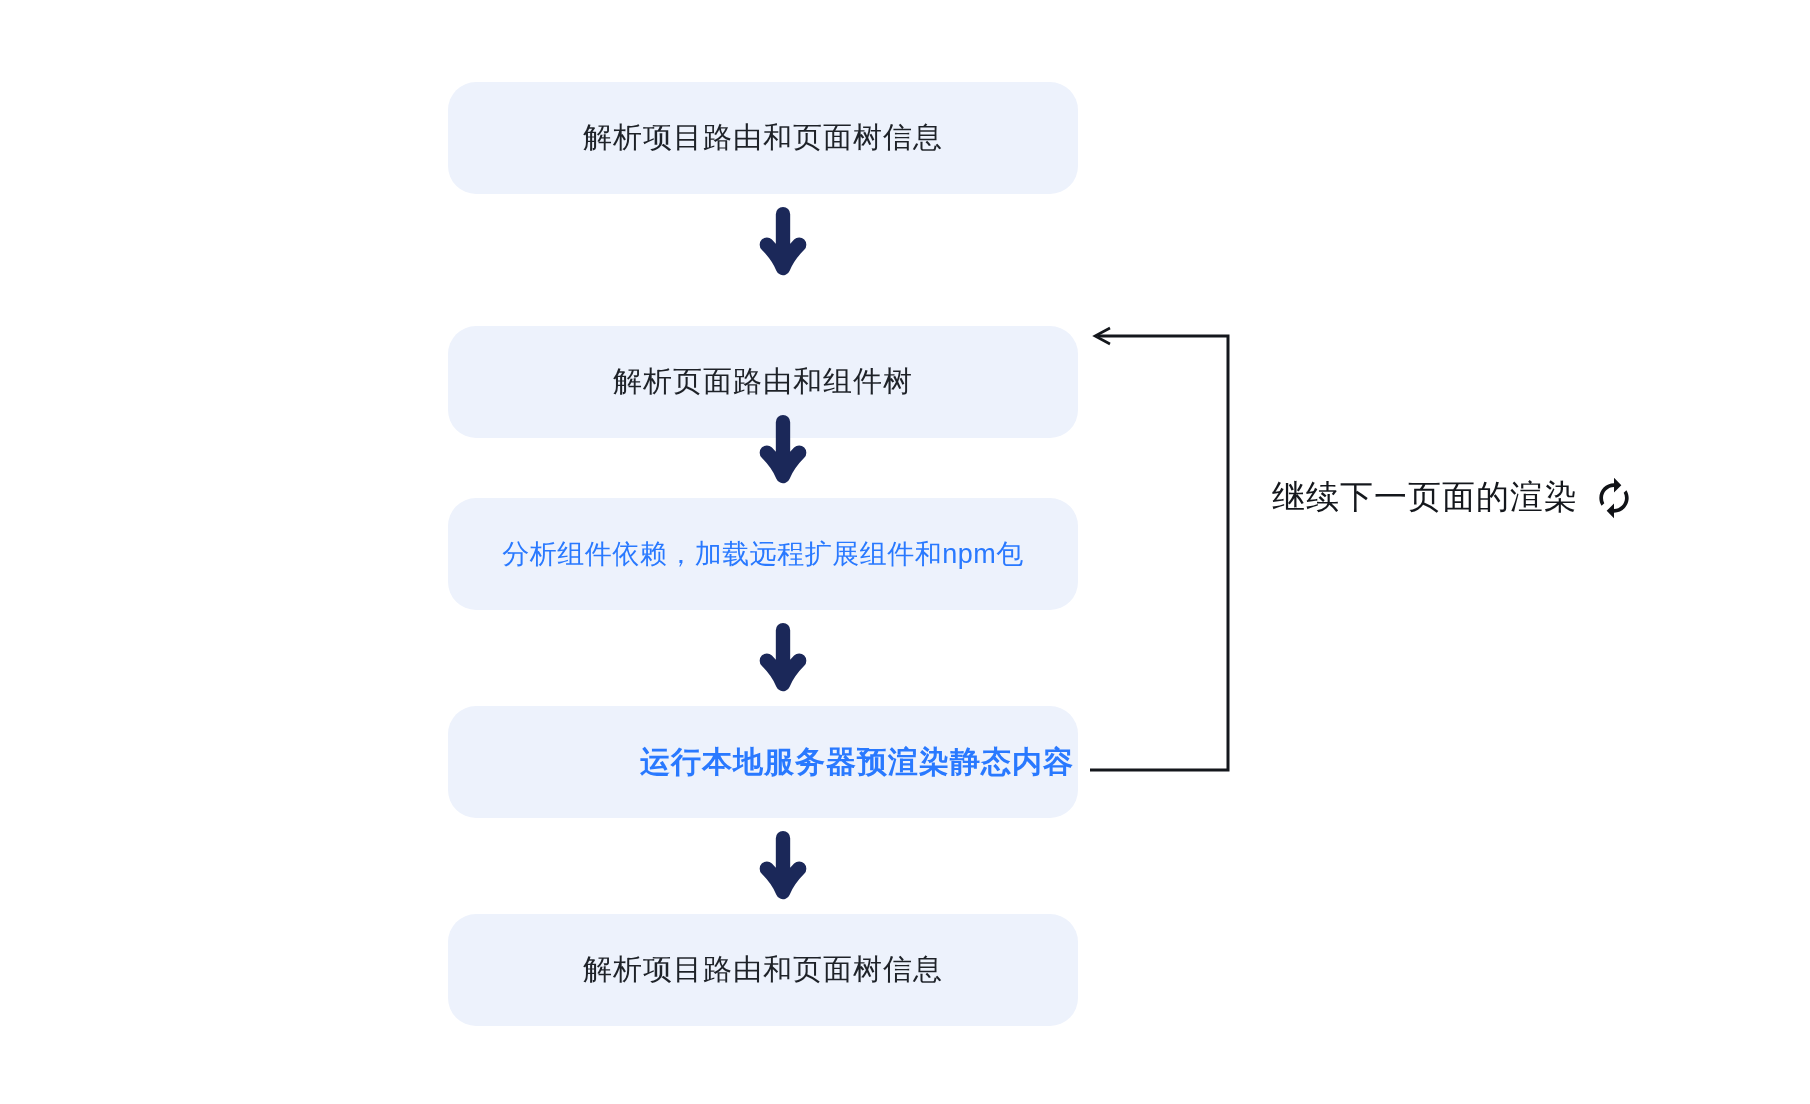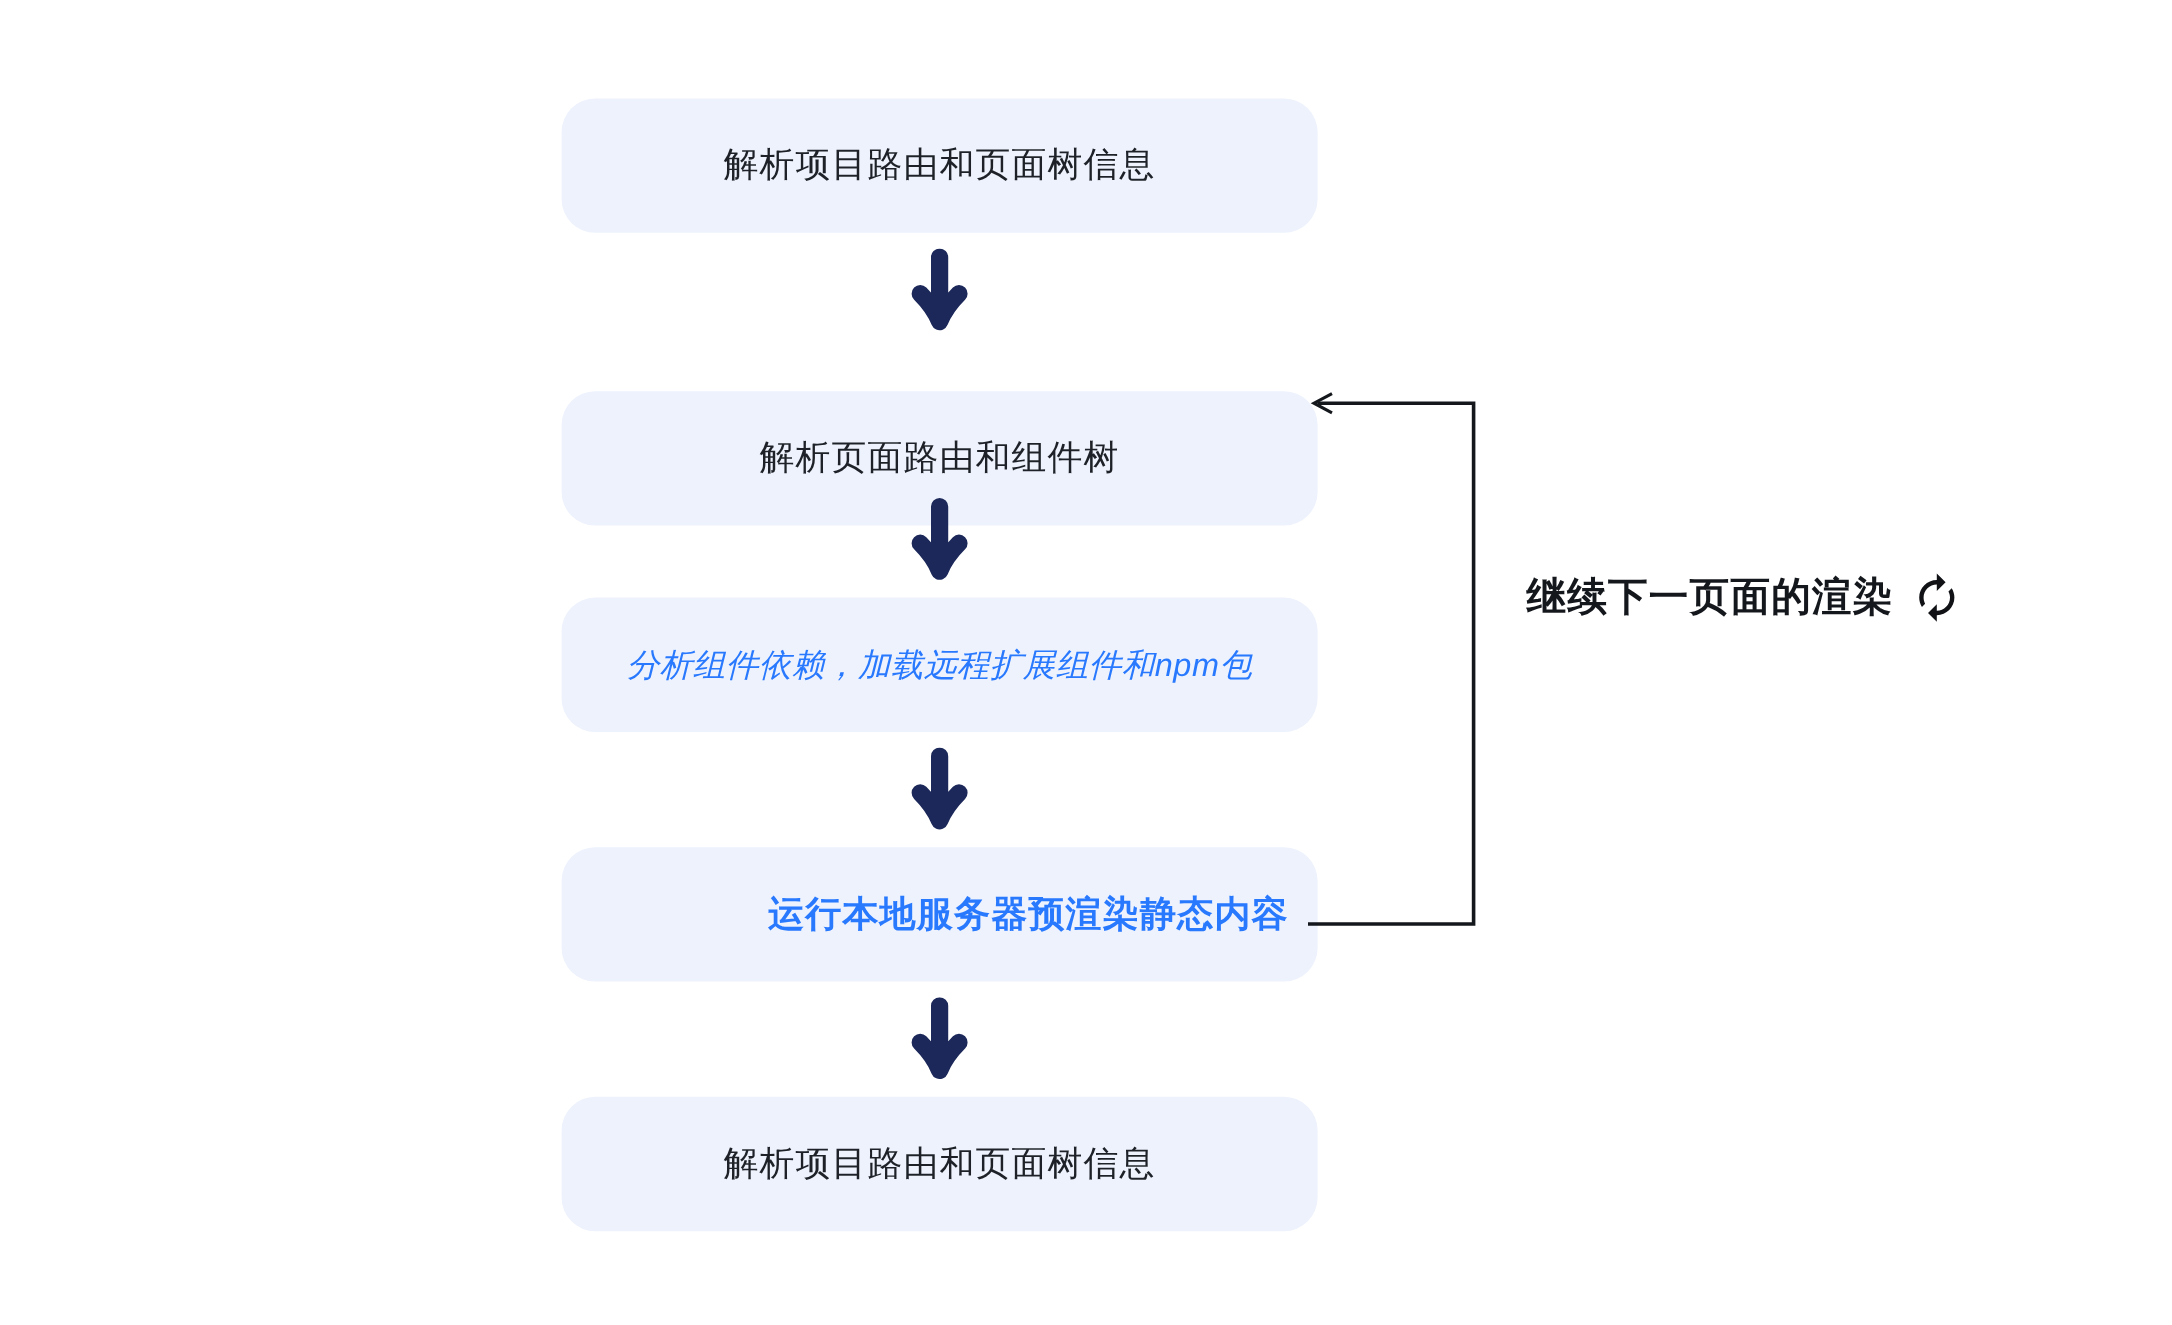--- a/index.html
+++ b/index.html
@@ -13,30 +13,30 @@
   html,body{margin:0;padding:0;background:#fff;}
   .stage{
     position:relative;
     width:1810px;height:1104px;
     background:var(--bg);
     font-family:"Liberation Sans","DejaVu Sans",sans-serif;
     overflow:hidden;
   }
   .step{
     position:absolute;
-    left:468px;width:630px;height:112px;
+    left:448px;width:630px;height:112px;
     background:var(--box-bg);
     border-radius:28px;
     display:flex;align-items:center;justify-content:center;
     text-align:center;
     box-sizing:border-box;
-    padding:0 24px;
+    padding:0 4px;
   }
   .step.text-dark{color:var(--dark-text);font-size:29px;font-weight:500;letter-spacing:1px;}
-  .step.text-blue{color:var(--blue-text);font-size:27px;font-weight:400;letter-spacing:0.5px;font-style:italic;}
+  .step.text-blue{color:var(--blue-text);font-size:27px;font-weight:400;letter-spacing:0.5px;}
   .step.text-blue-bold{color:var(--blue-text);font-size:30px;font-weight:700;letter-spacing:1px;justify-content:flex-end;}
   .step-1{top:82px;}
   .step-2{top:290px;margin-top:36px;}
   .step-3{top:498px;}
   .step-4{top:706px;}
   .step-5{top:914px;}
   .down-arrow{
     position:absolute;
     left:756px;width:54px;height:70px;
   }
@@ -47,21 +47,21 @@
   .arrow-4{top:831px;}
   .loop-svg{
     position:absolute;left:1088px;top:325px;width:150px;height:452px;
   }
   .annotation{
     position:absolute;left:1272px;top:472px;
     display:flex;align-items:center;gap:14px;
   }
   .annotation .lines{
     color:var(--line);
-    font-size:33px;line-height:47px;font-weight:700;
+    font-size:33px;line-height:47px;font-weight:400;
     letter-spacing:1px;
     white-space:nowrap;
     text-align:right;
   }
   .refresh-icon{width:44px;height:44px;flex:0 0 auto;margin-top:4px;}
   .refresh-icon svg{display:block;width:100%;height:100%;fill:#101216;}
 </style>
 </head>
 <body>
 

